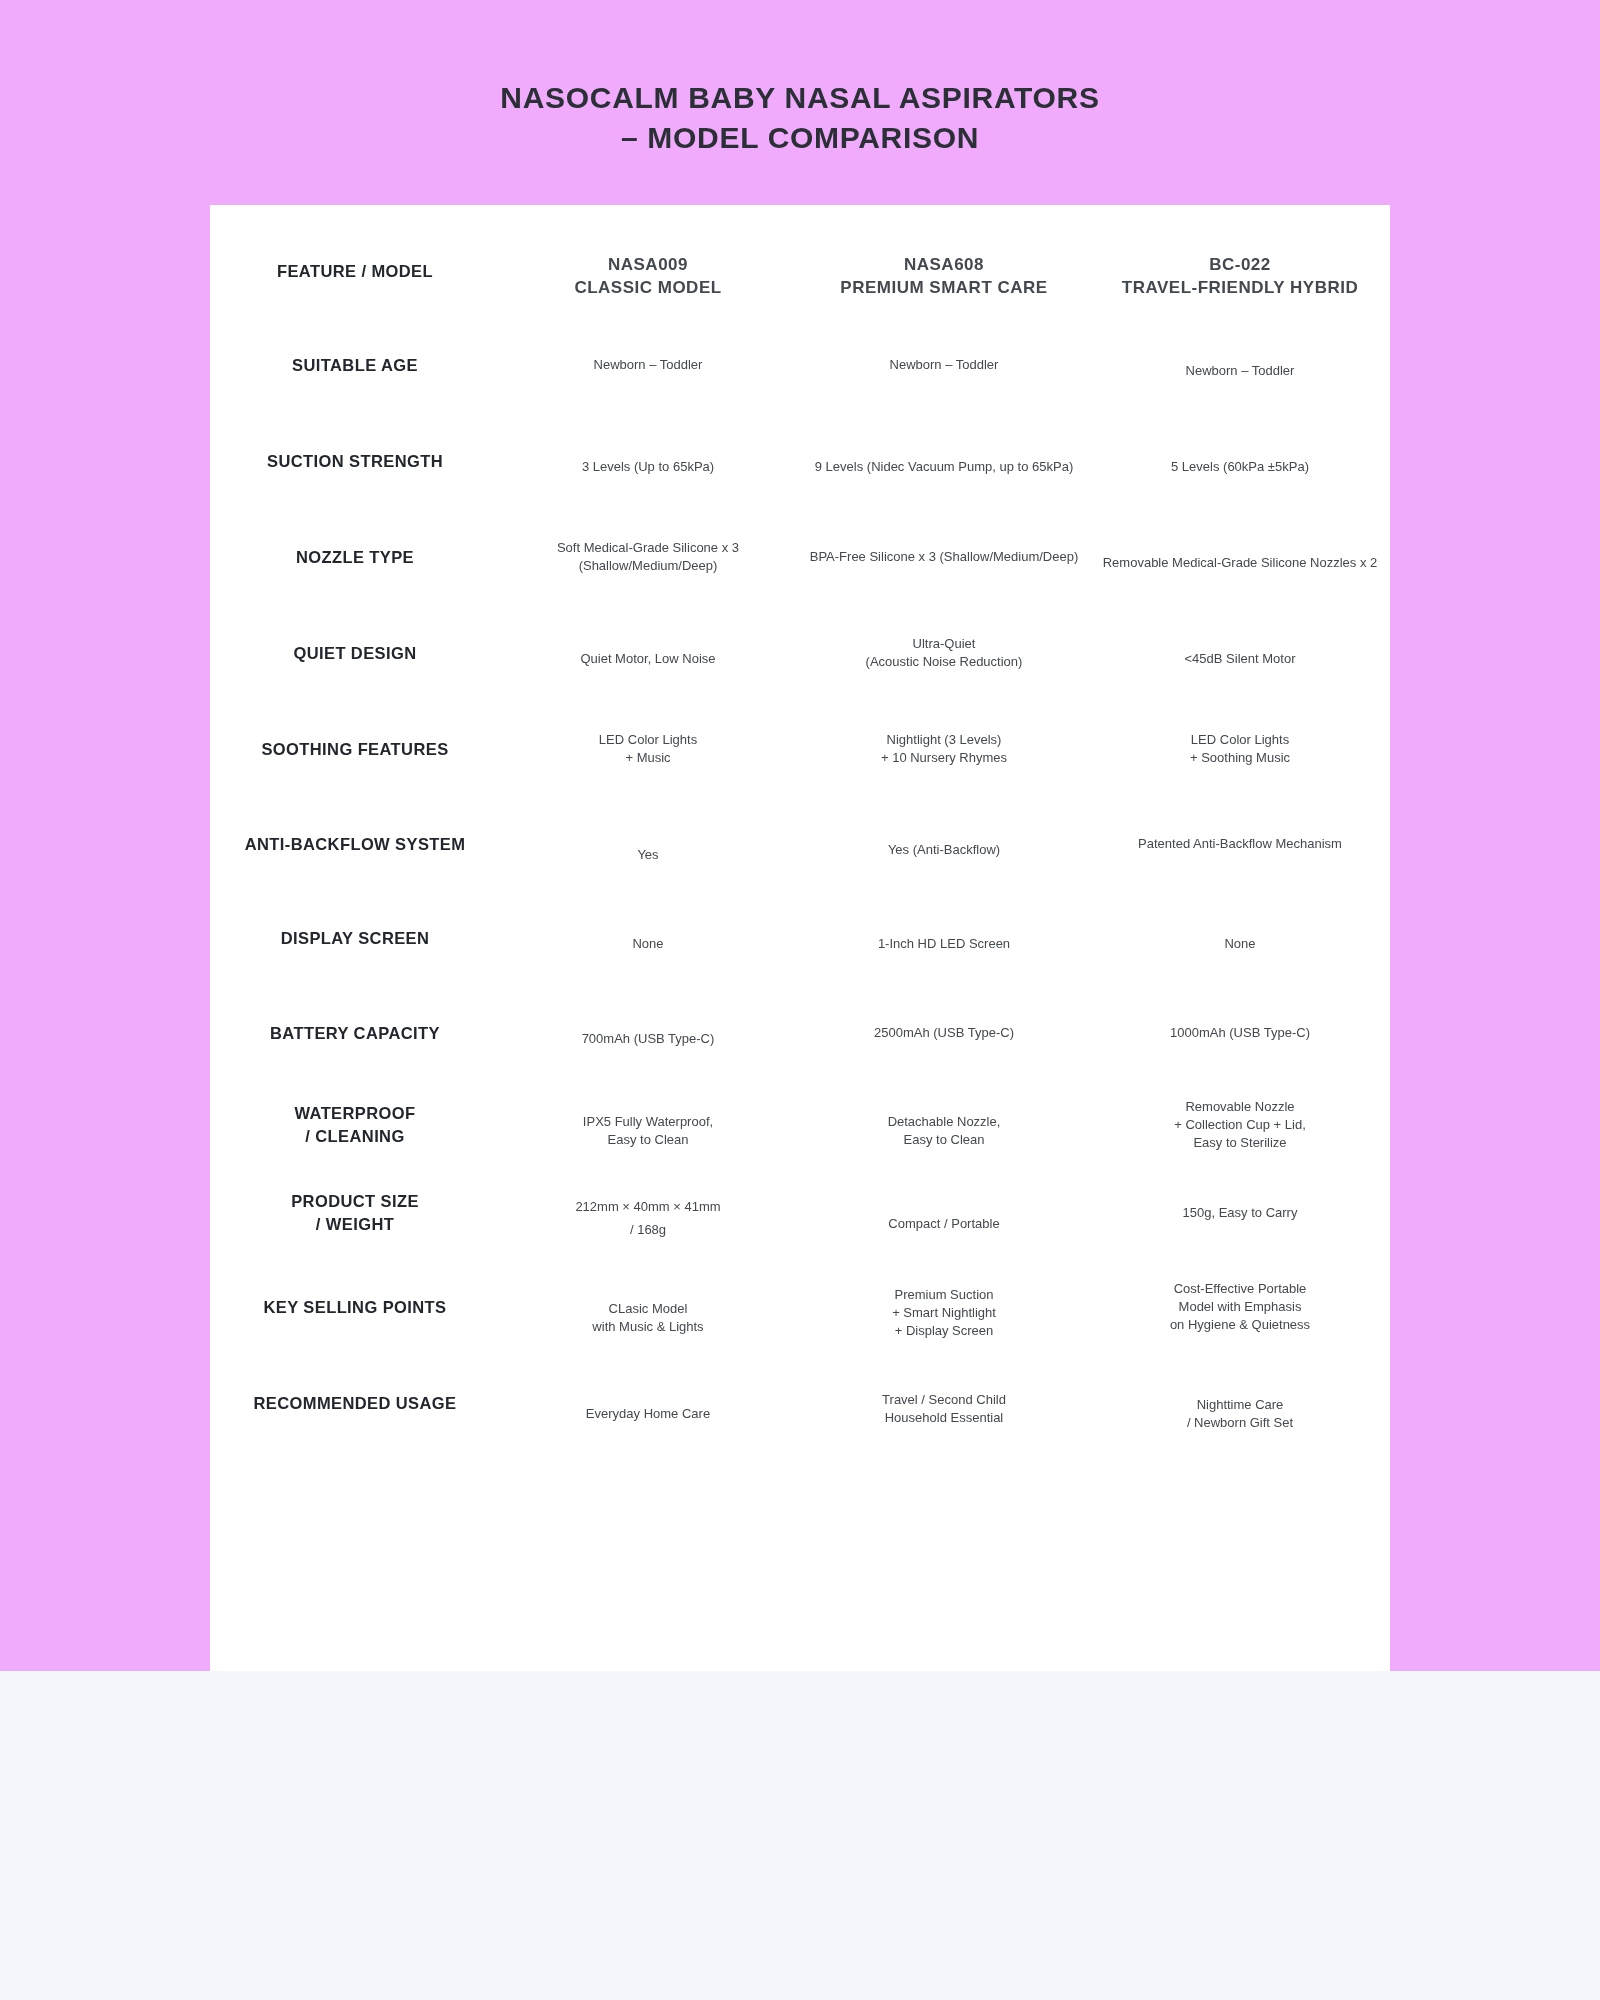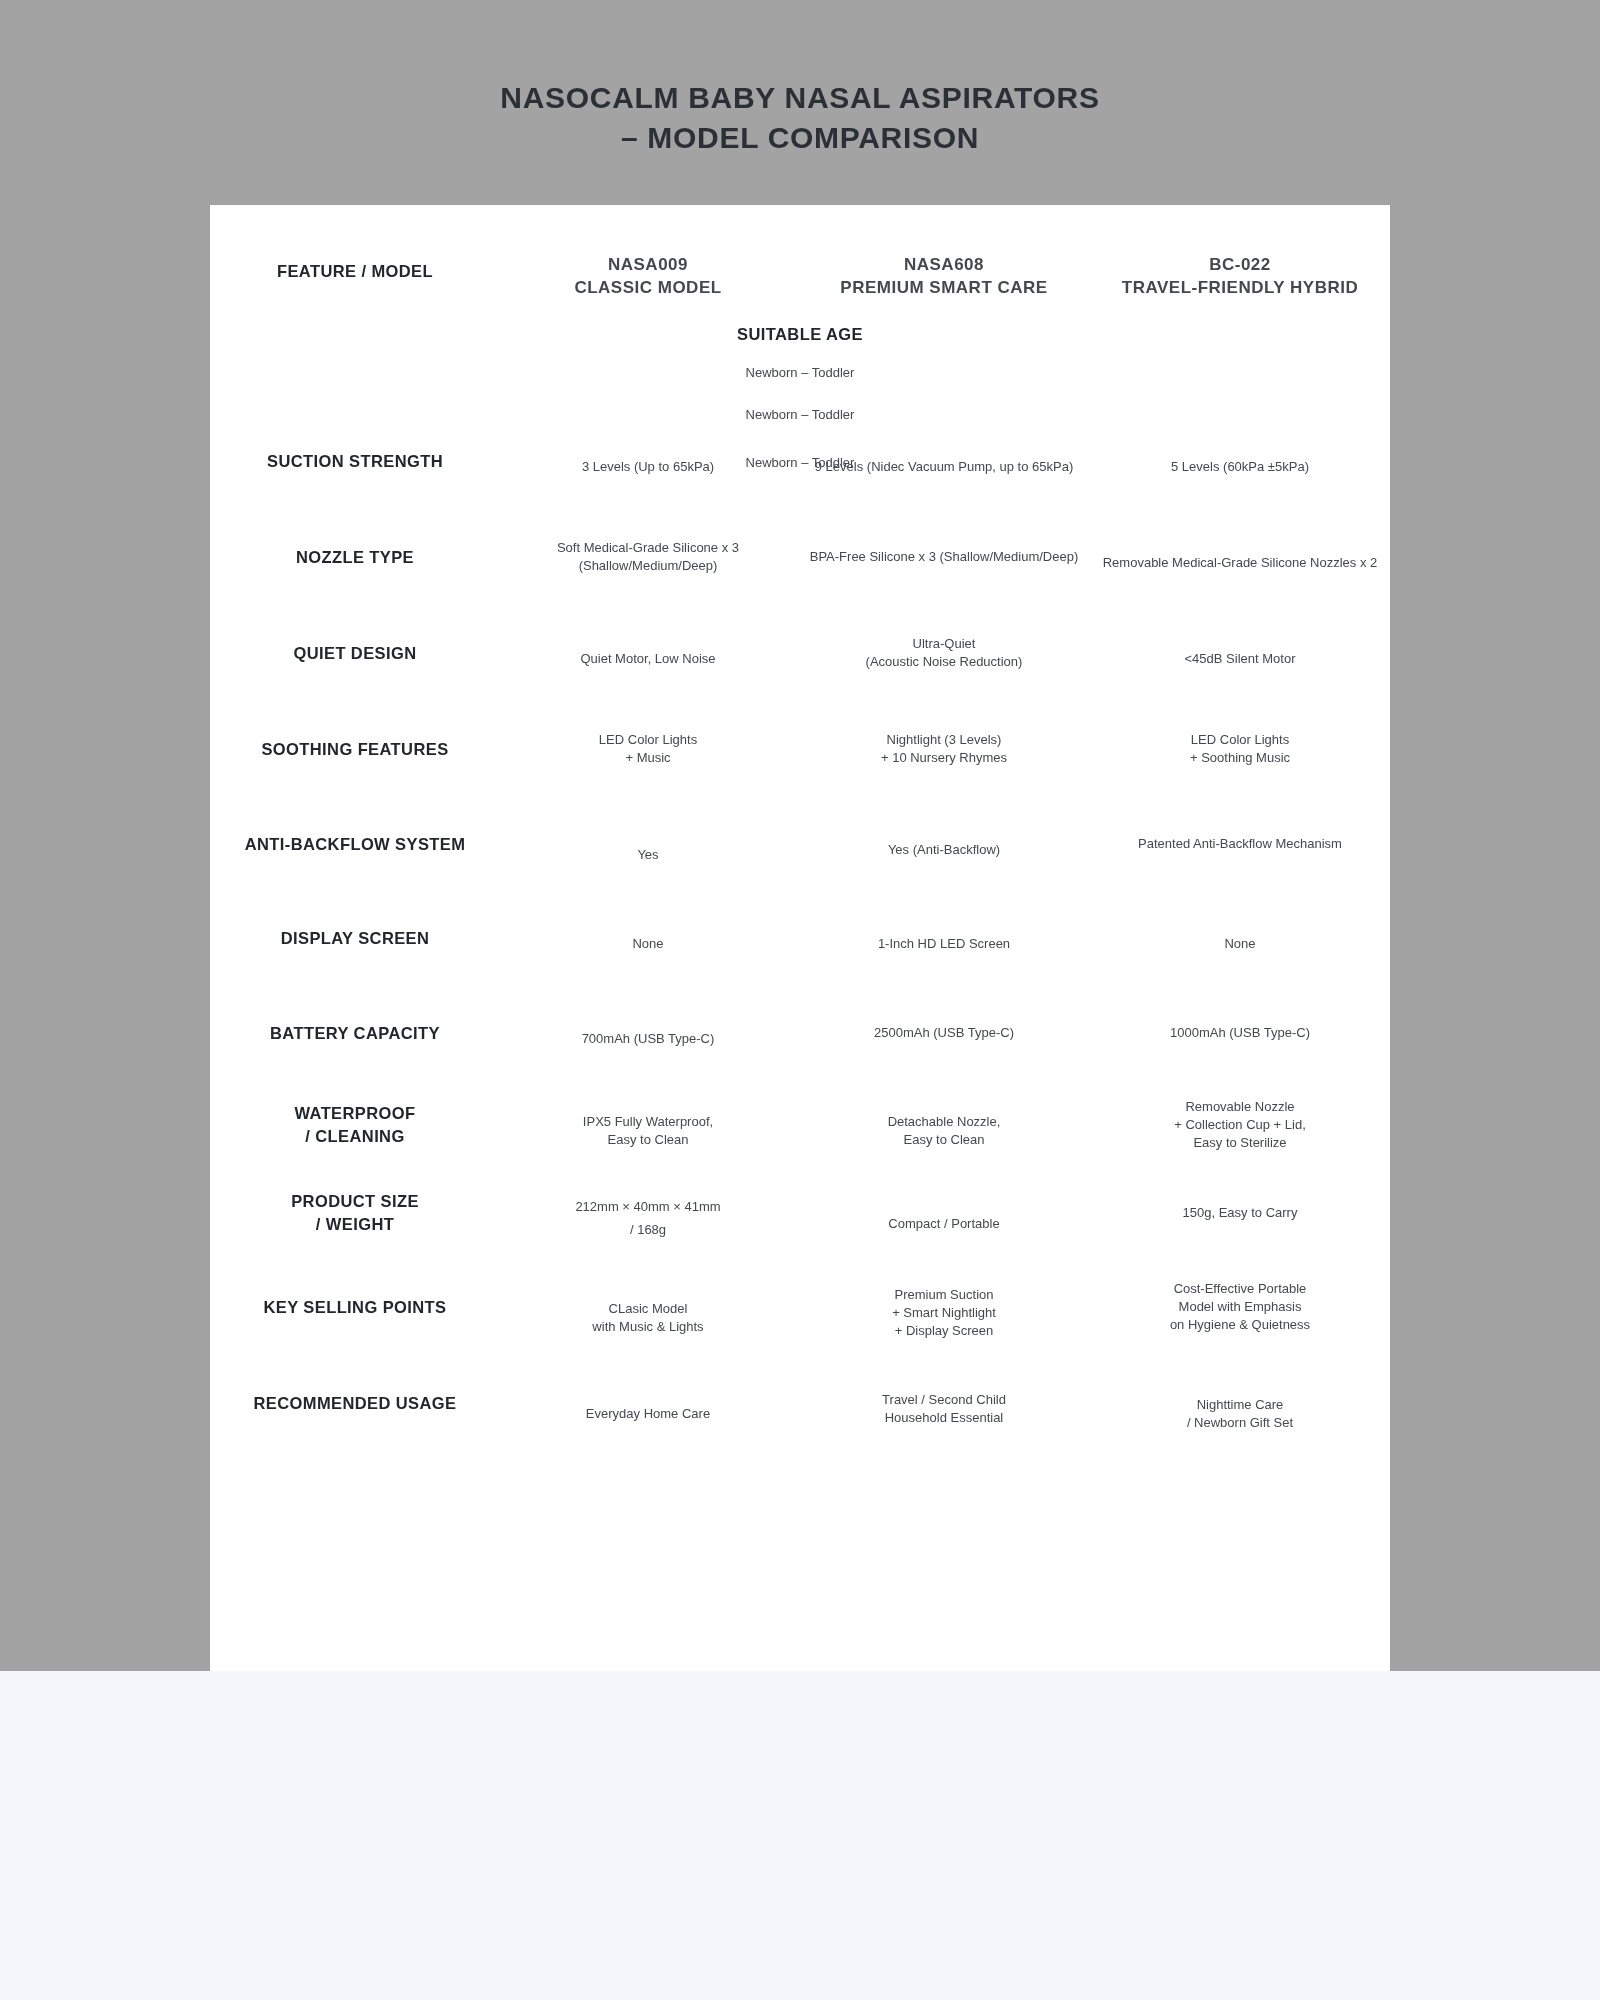--- a/index.html
+++ b/index.html
@@ -8,21 +8,21 @@
     padding: 0;
     width: 1600px;
     height: 2000px;
     background: #f4f7fb;
     font-family: "Liberation Sans", sans-serif;
   }
   .page {
     position: relative;
     width: 1600px;
     height: 1671px;
-    background: #a3a3a3;
+    background: #f0abfc;
     overflow: hidden;
     text-decoration: underline;
   }
   .sheet {
     position: absolute;
     left: 210px;
     top: 205px;
     width: 1180px;
     height: 1700px;
     background: #ffffff;
@@ -72,21 +72,21 @@
   .row .c-feature {
     font-weight: bold;
     font-size: 16.5px;
     color: #22262d;
     letter-spacing: 0.4px;
     text-align: center;
   }
   .row .c-model { color: #44484f; }
   .soft { color: #5a5f67; }
   .r-head    { height: 92px; }
-  .r-age     { height: 96px; flex-direction: column; }
+  .r-age     { height: 96px; }
   .r-suction { height: 96px; }
   .r-nozzle  { height: 96px; }
   .r-quiet   { height: 96px; }
   .r-sooth   { height: 96px; }
   .r-backflow{ height: 94px; }
   .r-display { height: 94px; }
   .r-battcap { height: 96px; }
   .r-battlife{ height: 90px; }
   .r-water   { height: 88px; }
   .r-size    { height: 88px; }

